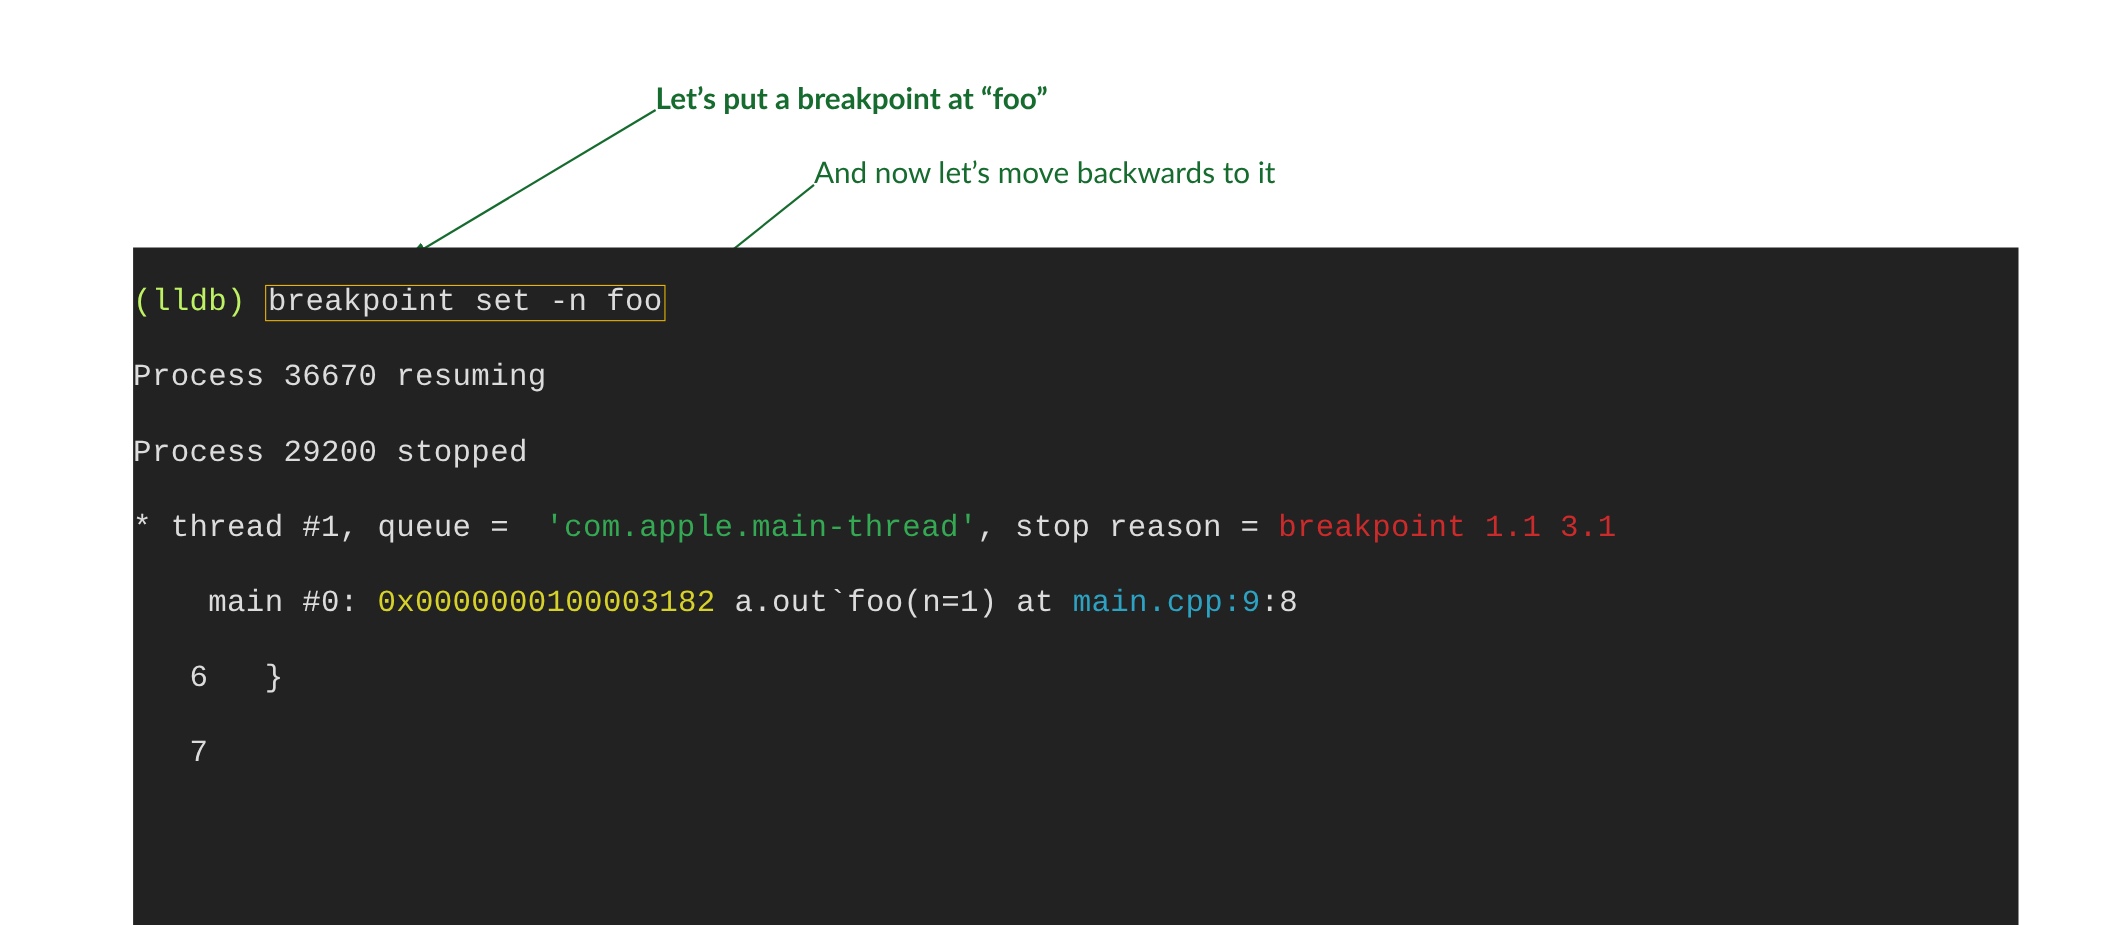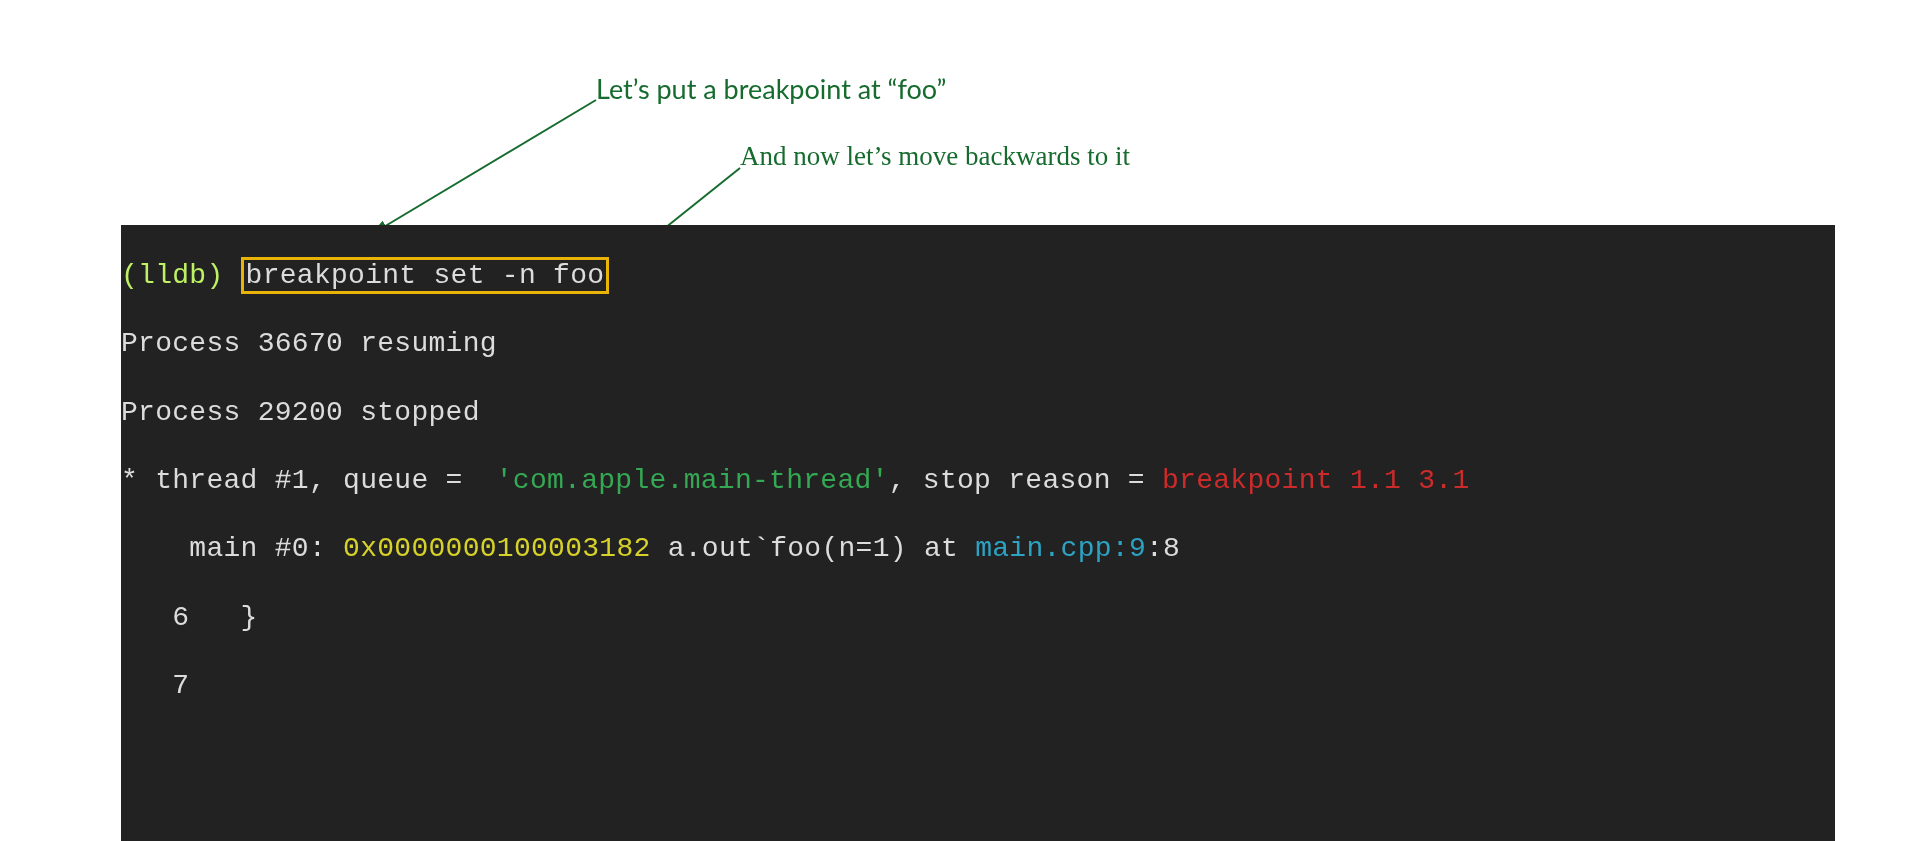--- a/index.html
+++ b/index.html
@@ -15,22 +15,22 @@
     position: relative;
     width: 1920px;
     height: 841px;
   }
   .annot {
     position: absolute;
     color: #166b2e;
     font-size: 27px;
     line-height: 1.2;
   }
-  #a1 { left: 596px; top: 73px; }
-  #a2 { left: 740px; top: 140px; font-family: Liberation Serif, serif; }
+  #a1 { left: 596px; top: 73px; font-weight: bold; }
+  #a2 { left: 740px; top: 140px; }
 
   svg.arrows {
     position: absolute;
     left: 0; top: 0;
     width: 1920px; height: 841px;
     pointer-events: none;
   }
 
   .term {
     position: absolute;
@@ -48,21 +48,21 @@
   }
   .term .ln { display: block; }
   .term .prompt { color: #bef264; }
   .term .white  { color: #dcdcdc; }
   .term .green  { color: #34a853; margin-left: 16px; }
   .term .yellow { color: #d7d229; margin-top: 28px; }
   .term .cyan   { color: #2da3c4; }
   .term .red    { color: #cc2b2b; }  
 
   .term .box {
-    border: 3px solid #eab308;
+    border: 1px solid #eab308;
     padding: 0 2px;
   }
 </style>
 </head>
 <body>
 
 <div class="wrap">
 
   <div id="a1" class="annot">Let’s put a breakpoint at “foo”</div>
   <div id="a2" class="annot">And now let’s move backwards to it</div>

